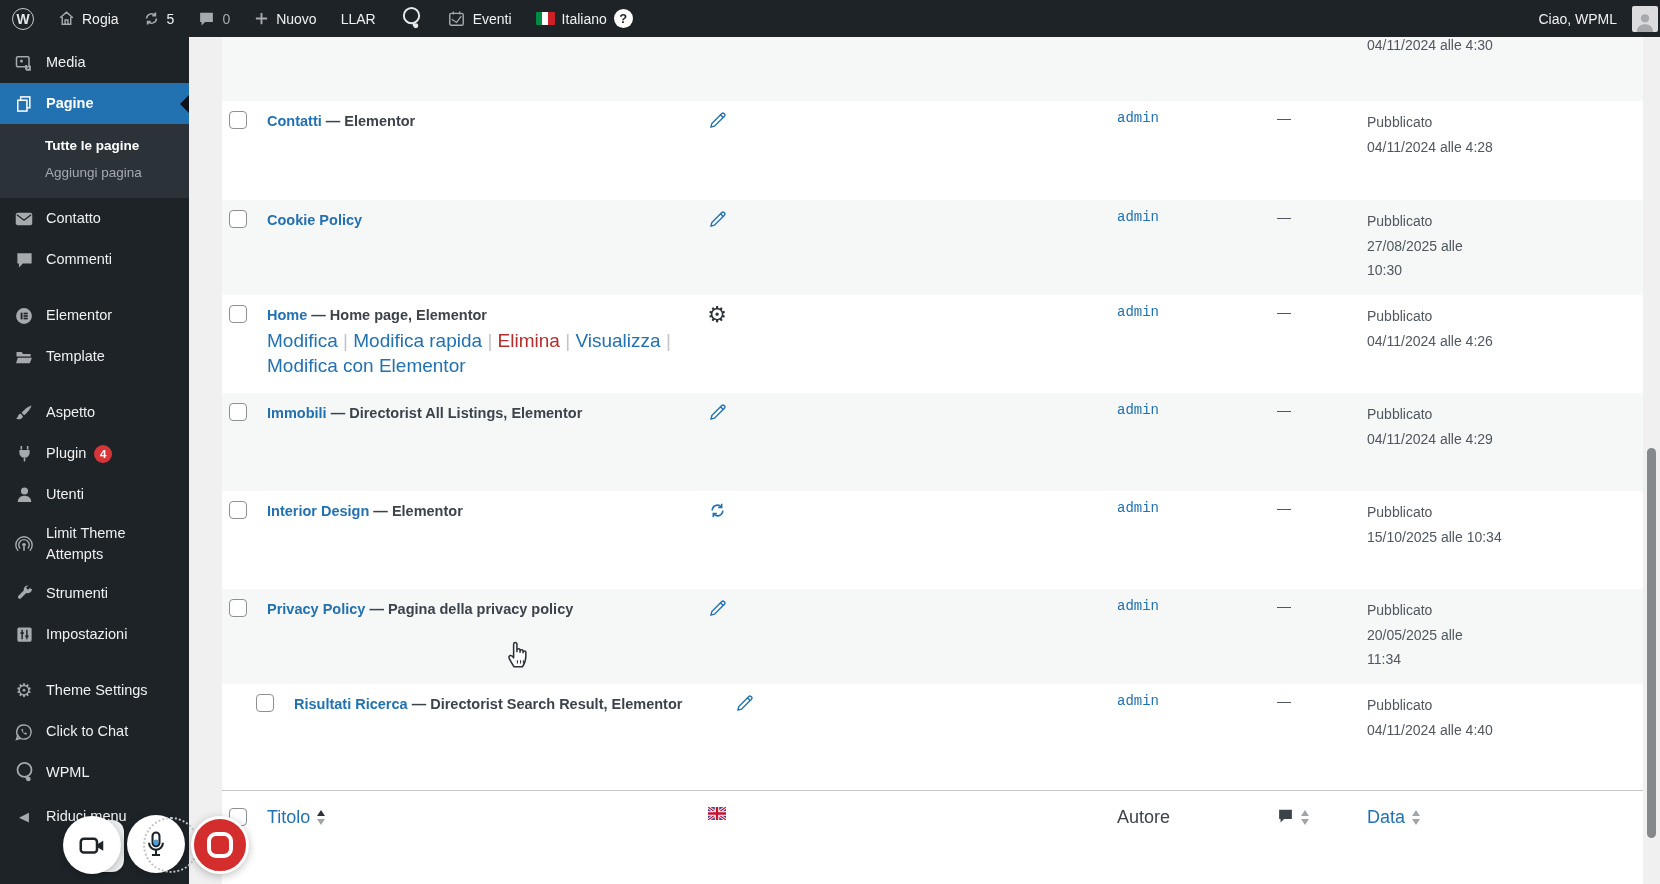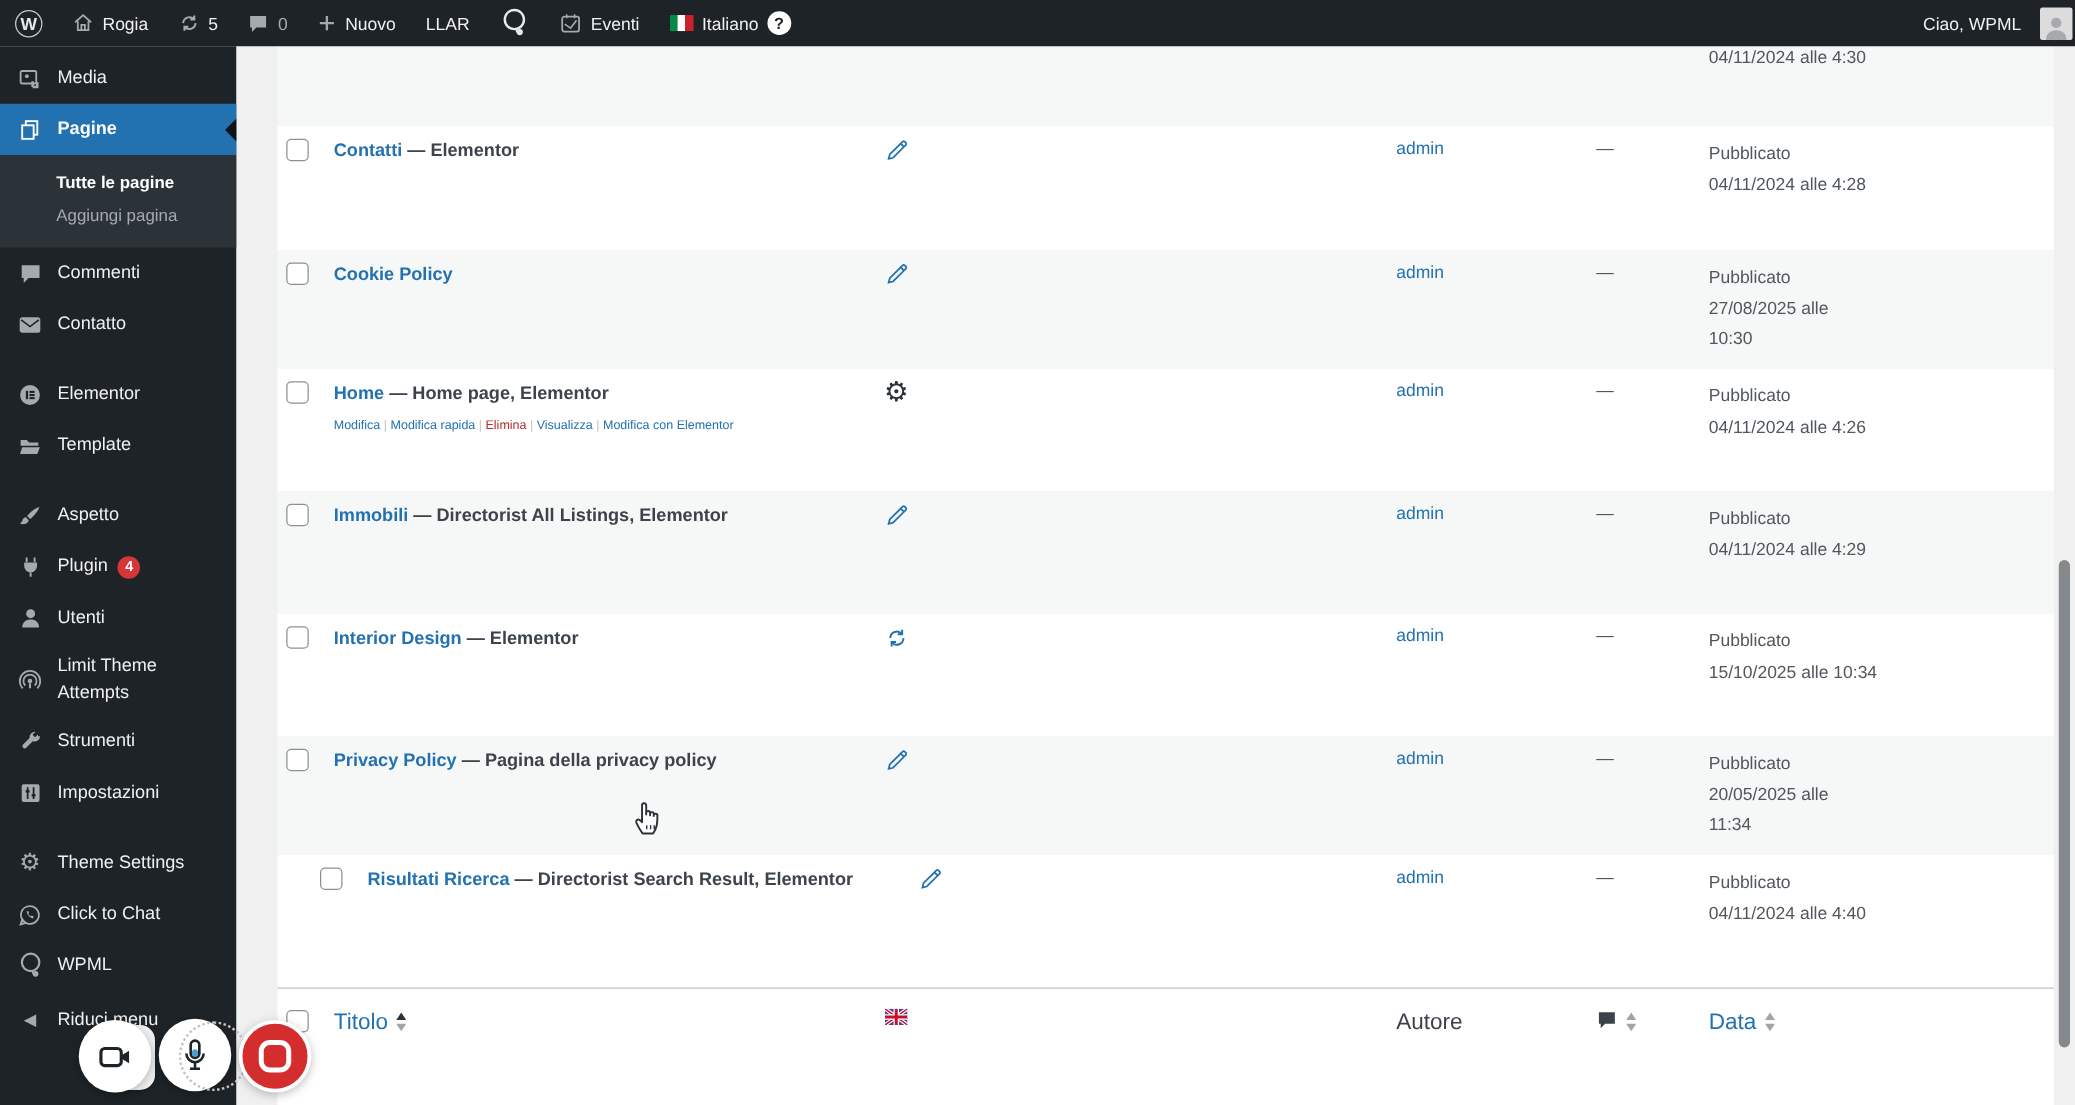--- a/index.html
+++ b/index.html
@@ -47,25 +47,25 @@
   #content { position:absolute; left:189px; top:37px; width:1471px; height:847px; }
   #pagetable { position:absolute; left:33px; top:0; width:1421px; }
   .row { display:grid; grid-template-columns:45px 420px 60px 1fr 160px 90px 276px; background:#fff; }
   .row.alt { background:#f6f7f7; }
   .cell-check { padding:10px 0 0 7px; }
   .checkbox { display:block; width:18px; height:18px; background:#fff; border:1px solid #8c8f94;
               border-radius:4px; cursor:pointer; }
   .cell-title { padding-top:8px; font-size:14.5px; line-height:25px; }
   .title-link { color:#2271b1; font-weight:bold; cursor:pointer; }
   .title-state { color:#3c434a; font-weight:bold; }
-  .row-actions { font-size:10px; line-height:25px; color:#c3c4c7; }
+  .row-actions { font-size:19px; line-height:25px; color:#c3c4c7; }
   .row-actions a { color:#2271b1; cursor:pointer; }
   .row-actions a.danger { color:#b32d2e; }
   .cell-icon { padding-top:9px; display:flex; justify-content:center; align-items:flex-start; }
-  .cell-author { padding-top:9px; font-size:14px; }
+  .cell-author { padding-top:9px; font-size:14px;font-family:Liberation Mono, monospace; }
   .cell-author a { color:#2271b1; cursor:pointer; }
   .cell-comments { padding-top:9px; font-size:14px; color:#50575e; }
   .cell-date { padding-top:9px; font-size:14px; color:#50575e; white-space:pre-line; line-height:24.5px; position:relative; }
   .gear-glyph { font-family:"DejaVu Sans",sans-serif; font-size:22px; color:#2c3338; line-height:22px; }
   .clipped-date { position:absolute; top:-4px; left:0; }
 
   .row-footer { border-top:1px solid #c3c4c7; height:94px; background:#fff; }
   .row-footer .cell-check { padding-top:17px; }
   .fcell { padding-top:16px; font-size:18px; display:flex; align-items:flex-start; }
   .fcell .head-link { color:#2271b1; cursor:pointer; }
@@ -191,34 +191,34 @@
         </svg>
     </span>
     <span class="menu-label" style="font-weight:bold;color:#ffffff">Pagine</span>
   </div>
   <div class="submenu">
     <div class="submenu-item current">Tutte le pagine</div>
     <div class="submenu-item">Aggiungi pagina</div>
   </div>
   <div class="menu-item">
     <span class="mi-icon">
-      <svg width="19" height="19" viewBox="0 0 24 24">
-          <path d="M3 4 h18 v13 h-11 l-5 5 v-5 h-2 z" fill="currentColor"></path>
-        </svg>
-    </span>
-    <span class="menu-label">Commenti</span>
-  </div>
-  <div class="menu-item">
-    <span class="mi-icon">
       <svg width="20" height="20" viewBox="0 0 24 24" fill="none" stroke="currentColor" stroke-width="1.8">
           <rect x="3" y="5.5" width="18" height="13" rx="1.5" fill="currentColor"></rect>
           <path d="M3.5 7 l8.5 6.5 L20.5 7" stroke="#1d2327" stroke-width="1.6"></path>
         </svg>
     </span>
     <span class="menu-label">Contatto</span>
+  </div>
+  <div class="menu-item">
+    <span class="mi-icon">
+      <svg width="19" height="19" viewBox="0 0 24 24">
+          <path d="M3 4 h18 v13 h-11 l-5 5 v-5 h-2 z" fill="currentColor"></path>
+        </svg>
+    </span>
+    <span class="menu-label">Commenti</span>
   </div>
   <div class="menu-sep"></div>
   <div class="menu-item">
     <span class="mi-icon">
       <svg width="20" height="20" viewBox="0 0 24 24">
           <circle cx="12" cy="12" r="9.5" fill="currentColor"></circle>
           <rect x="8" y="8" width="2.2" height="8" fill="#1d2327"></rect>
           <rect x="11.5" y="8" width="5" height="2" fill="#1d2327"></rect>
           <rect x="11.5" y="11" width="5" height="2" fill="#1d2327"></rect>
           <rect x="11.5" y="14" width="5" height="2" fill="#1d2327"></rect>

